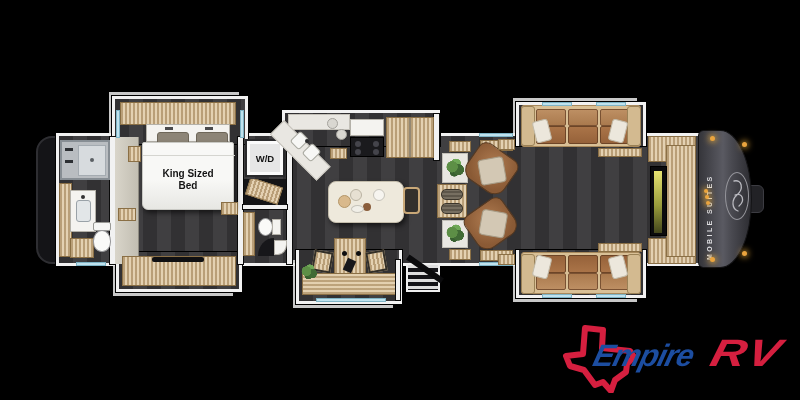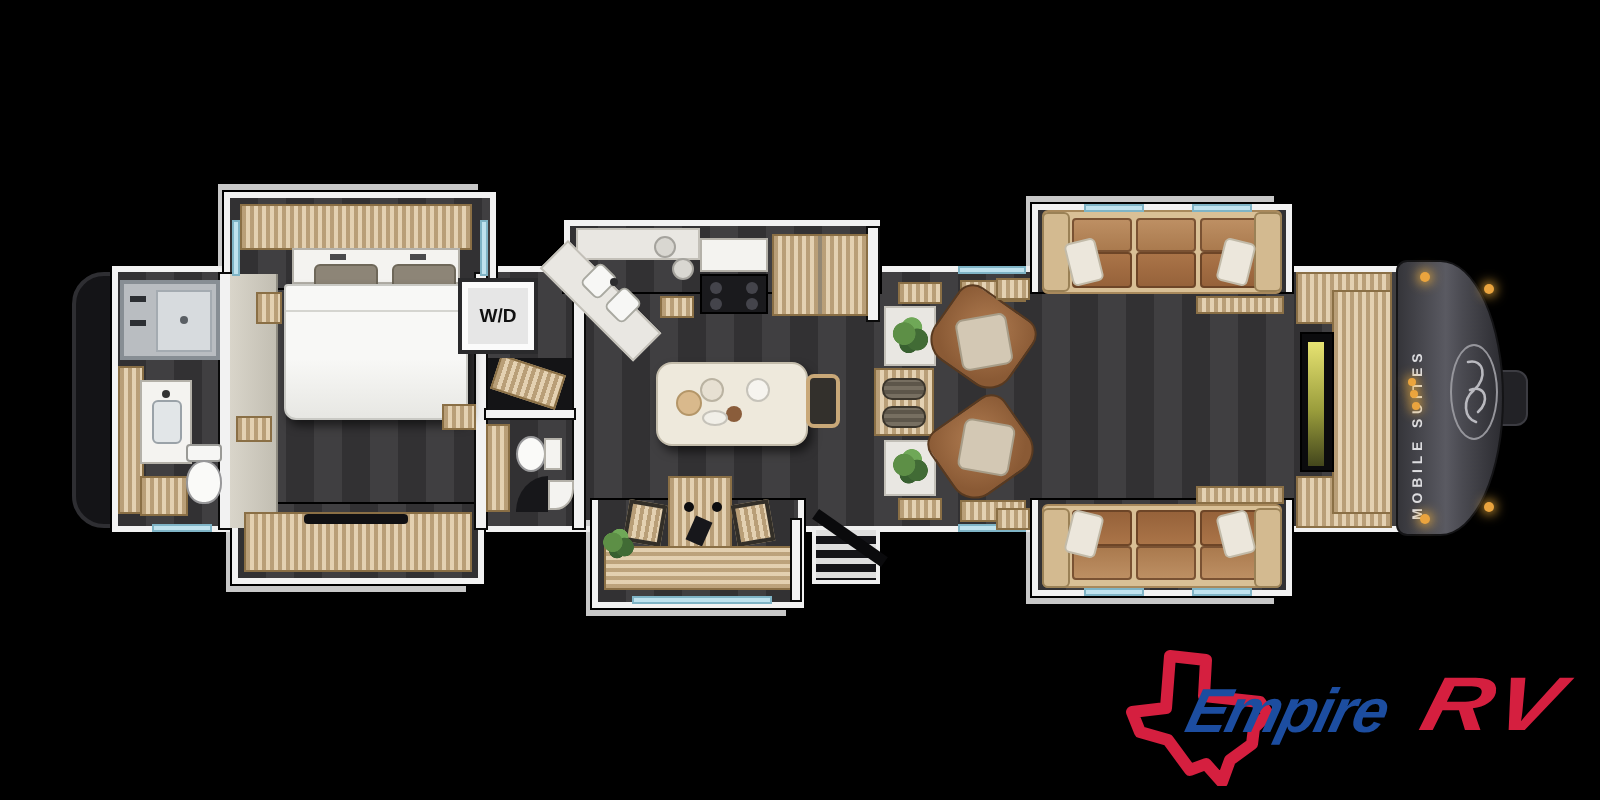--- a/index.html
+++ b/index.html
@@ -117,27 +117,28 @@
   <div class="el window" style="left:240px;top:110px;width:4px;height:28px;"></div>
   <div class="el white-box" style="left:146px;top:124px;width:84px;height:18px;">
     <div class="el" style="left:18px;top:2px;width:8px;height:3px;background:#4a4a4c;"></div>
     <div class="el" style="left:58px;top:2px;width:8px;height:3px;background:#4a4a4c;"></div>
   </div>
   <div class="el gpillow" style="left:157px;top:132px;width:32px;height:13px;"></div>
   <div class="el gpillow" style="left:196px;top:132px;width:32px;height:13px;"></div>
   <div class="el bed" style="left:142px;top:142px;width:92px;height:68px;">
     <div class="el" style="left:0;top:12px;width:92px;height:1px;background:#d5d5d0;"></div>
   </div>
+  <div class="el bed-label" style="left:159px;top:168px;width:58px;">King Sized Bed</div>
   <div class="el wood" style="left:128px;top:146px;width:13px;height:16px;"></div>
   <div class="el wood" style="left:118px;top:208px;width:18px;height:13px;"></div>
   <div class="el wood" style="left:221px;top:202px;width:17px;height:13px;"></div>
   <div class="el wood" style="left:122px;top:256px;width:114px;height:30px;"></div>
   <div class="el" style="left:152px;top:257px;width:52px;height:5px;background:#101012;border-radius:2px;"></div>
 
-  <div class="el" style="left:229px;top:139px;width:40px;height:38px;background:#e6e6e6;border:2px solid #2a2a2c;box-shadow:inset 0 0 0 3px #fbfbfb;display:flex;align-items:center;justify-content:center;">
+  <div class="el" style="left:245px;top:139px;width:40px;height:38px;background:#e6e6e6;border:2px solid #2a2a2c;box-shadow:inset 0 0 0 3px #fbfbfb;display:flex;align-items:center;justify-content:center;">
     <span class="wd-label">W/D</span>
   </div>
   <div class="el" style="left:244px;top:179px;width:42px;height:26px;background:#141416;overflow:hidden;">
     <div class="el wood" style="left:3px;top:3px;width:34px;height:18px;transform:rotate(18deg);"></div>
   </div>
   <div class="el wood" style="left:243px;top:212px;width:12px;height:44px;"></div>
   <div class="el" style="left:258px;top:218px;width:15px;height:18px;background:#fafaf8;border:1px solid #98989a;border-radius:50%;"></div>
   <div class="el white-box" style="left:272px;top:219px;width:9px;height:16px;"></div>
   <div class="el" style="left:274px;top:240px;width:13px;height:15px;background:#f4f3f0;border:1px solid #b4b1a9;border-radius:0 0 70% 0;"></div>
   <div class="el" style="left:258px;top:238px;width:16px;height:18px;background:#17171a;border-radius:100% 0 0 0;"></div>

